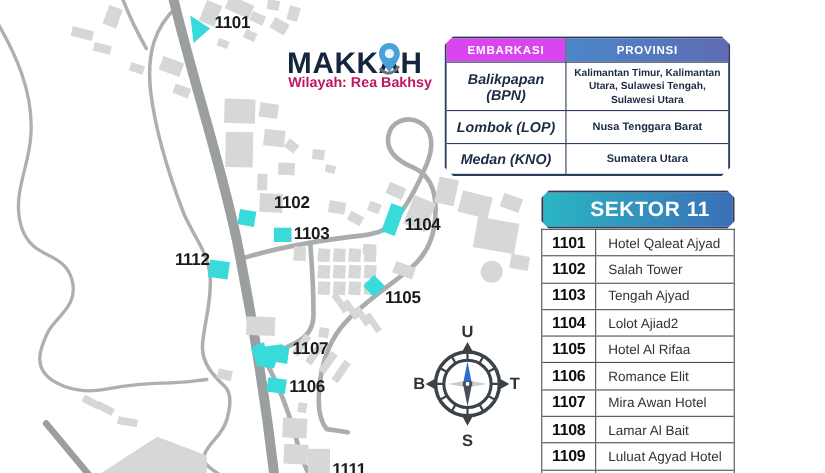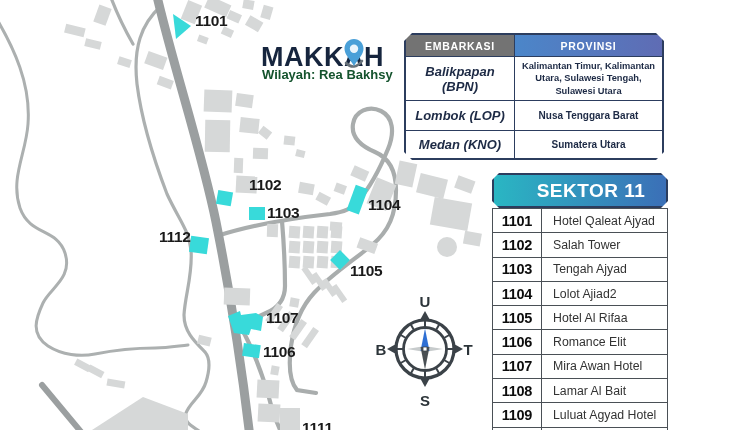--- a/index.html
+++ b/index.html
@@ -12,36 +12,36 @@
     position:absolute;font-size:15.5px;font-weight:bold;color:#1a1a1a;
     letter-spacing:-0.3px;white-space:nowrap;
   }
   
   #makkah-title{
     position:absolute;left:261px;top:42px;font-size:27px;font-weight:800;
     color:#16253e;letter-spacing:0.5px;
   }
   #makkah-subtitle{
     position:absolute;left:262px;top:67px;font-size:13px;font-weight:600;
-    color:#14532d;
+    color:#be185d;
   }
   #makkah-pin{position:absolute;left:343px;top:38px;}
   
   #emb-table{
     position:absolute;left:404px;top:33px;width:260px;height:127px;
     box-sizing:border-box;border:2.5px solid #2c3d5e;background:#fff;
     clip-path:polygon(8px 0,calc(100% - 8px) 0,100% 8px,100% calc(100% - 8px),calc(100% - 8px) 100%,8px 100%,0 calc(100% - 8px),0 8px);
     display:grid;grid-template-columns:108px 1fr;grid-template-rows:21px 44px 30px 1fr;
   }
   .emb-cell{
     display:flex;align-items:center;justify-content:center;text-align:center;
     box-sizing:border-box;color:#1d2a45;
   }
   .emb-head{color:#ffffff;font-weight:bold;font-size:10.5px;letter-spacing:0.7px;}
-  #emb-head-l{background:#737373;}
+  #emb-head-l{background:#d946ef;}
   #emb-head-r{background:linear-gradient(90deg,#4b86c9,#5f6cb4);border-left:1.4px solid #2c3d5e;}
   .emb-left{font-size:13px;font-weight:600;border-top:1.4px solid #2c3d5e;font-style:italic;}
   .emb-right{border-top:1.4px solid #2c3d5e;border-left:1.4px solid #2c3d5e;font-weight:600;padding:2px 4px;line-height:1.3;}
   #emb-r1p{font-size:9.3px;}
   #emb-r2p,#emb-r3p{font-size:10px;}
   
   #sektor-header{
     position:absolute;left:492px;top:173px;width:176px;height:35px;
     box-sizing:border-box;border:2px solid #2c3d5e;
     background:linear-gradient(90deg,#2ab6c3,#3b6fb7);

